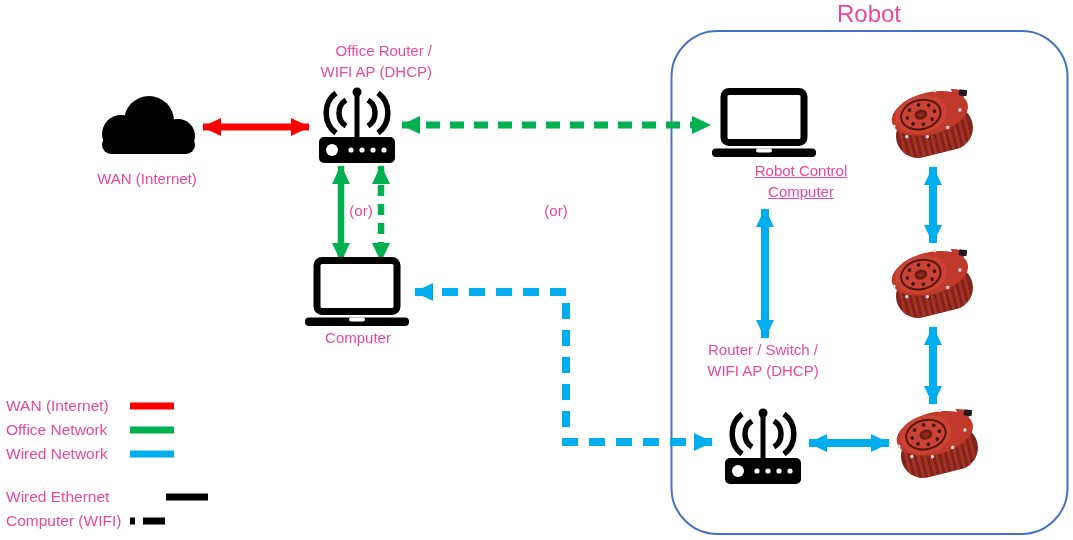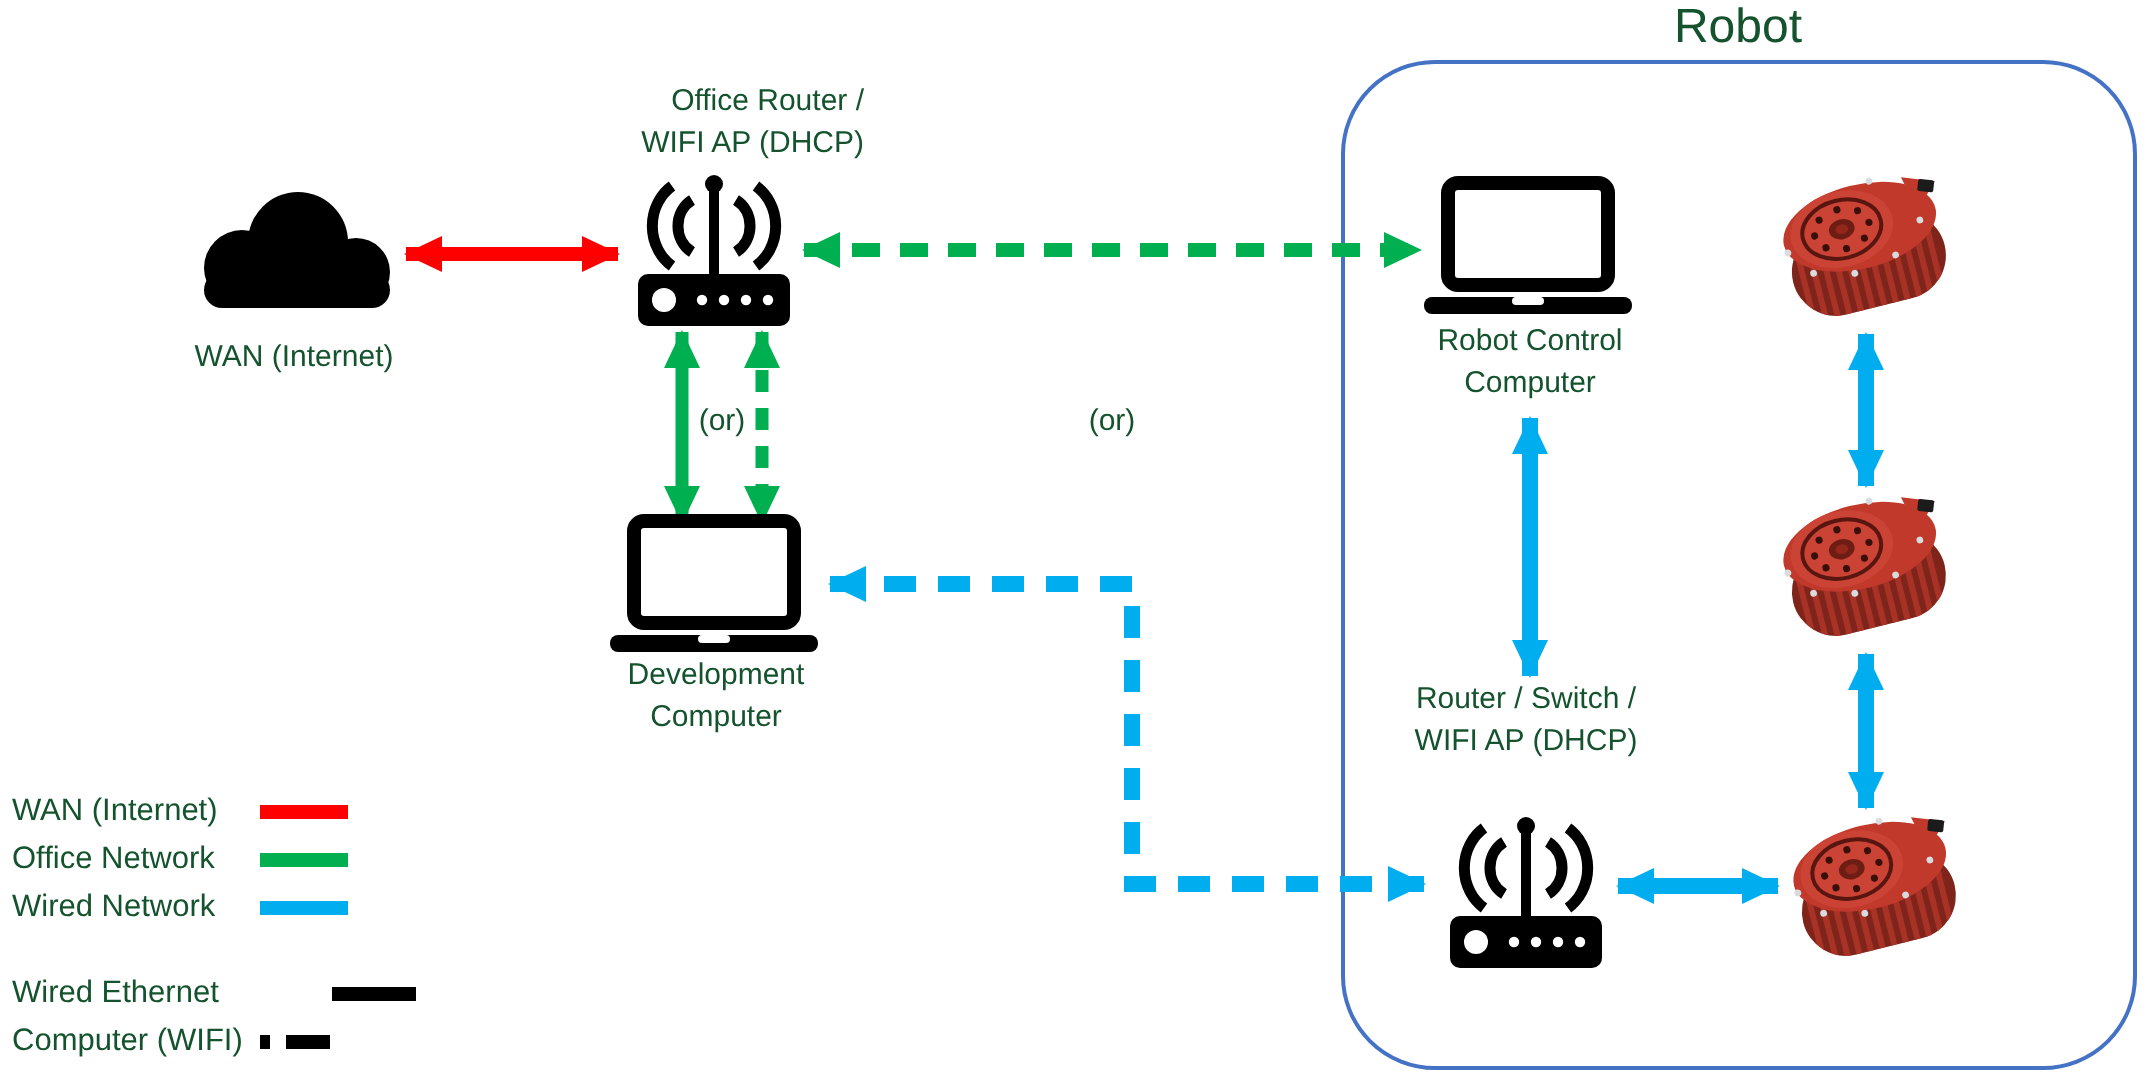--- a/index.html
+++ b/index.html
@@ -1,17 +1,17 @@
 <!DOCTYPE html>
 <html><head>
 <meta charset="utf-8">
 <style>
   html,body{margin:0;padding:0;background:#fff;}
   .canvas{position:relative;width:1073px;height:540px;background:#fff;overflow:hidden;
-          font-family:"Liberation Sans",sans-serif;color:#14532d;}
+          font-family:"Liberation Sans",sans-serif;color:#ec4899;}
   .abs{position:absolute;}
   .label{position:absolute;font-size:15px;line-height:21px;text-align:center;white-space:nowrap;}
   .label div{white-space:nowrap;}
   .title{position:absolute;font-size:24px;text-align:center;}
   .or{position:absolute;font-size:15px;text-align:center;}
   .legend{position:absolute;left:6px;top:394px;}
   .legend-row{display:flex;align-items:center;height:24px;}
   .legend-row.gap{margin-top:19px;gap:36px;}
   .legend-text{width:122px;font-size:15.5px;}
   svg{display:block;}
@@ -141,27 +141,26 @@
 
   <div class="title" style="left:671px;top:0;width:396px;">Robot</div>
 
   <div class="label" style="left:87px;top:168px;width:120px;">WAN (Internet)</div>
 
   <div class="label" style="left:282px;top:40px;width:150px;text-align:right;">
     <div>Office Router /</div>
     <div>WIFI AP (DHCP)</div>
   </div>
 
-  <div class="label" style="left:700px;top:160px;width:130px;">
+  <div class="label" style="left:736px;top:160px;width:130px;text-decoration:underline;">
     <div>Robot Control</div>
     <div>Computer</div>
   </div>
 
   <div class="label" style="left:295px;top:327px;width:126px;">
-    <div>Development</div>
     <div>Computer</div>
   </div>
 
   <div class="label" style="left:686px;top:339px;width:154px;">
     <div>Router / Switch /</div>
     <div>WIFI AP (DHCP)</div>
   </div>
 
   <div class="or" style="left:336px;top:202px;width:50px;">(or)</div>
   <div class="or" style="left:531px;top:202px;width:50px;">(or)</div>

